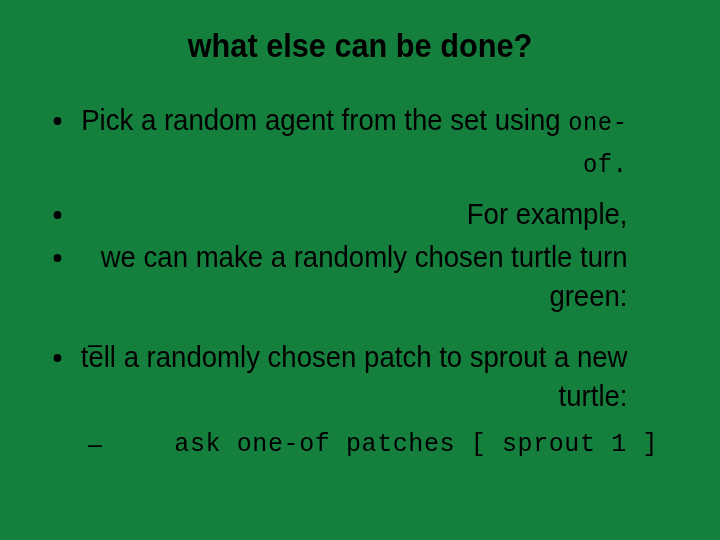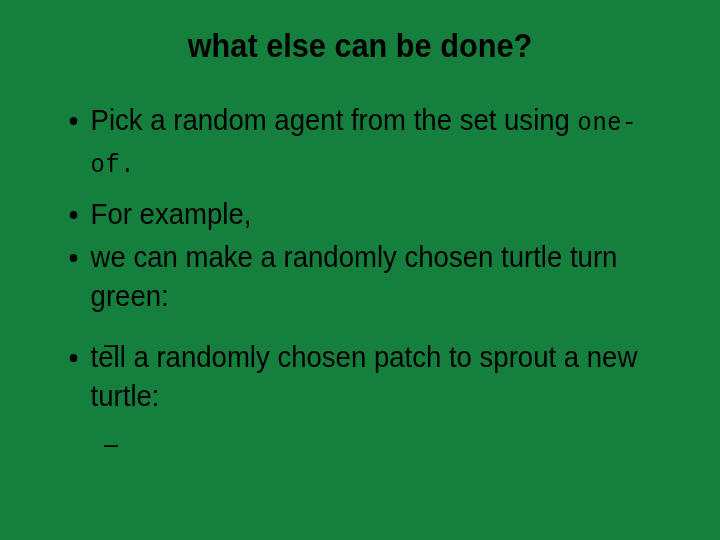--- a/index.html
+++ b/index.html
@@ -37,23 +37,24 @@
     line-height: 40px;
     letter-spacing: 0px;
     transform: scaleX(0.93);
     transform-origin: center top;
     white-space: nowrap;
   }
 
   
   .body {
     position: absolute;
-    left: 64px;
+    left: 48px;
     top: 101px;
     width: 610px;
+    text-align: right;
   }
 
   
   .l1 {
     position: relative;
     padding-left: 28px;
     margin: 0 0 4px 0;
     font-family: "Liberation Sans Narrow", "Liberation Sans", sans-serif;
     font-size: 29px;
     line-height: 39px;
@@ -141,16 +142,17 @@
 
     <div class="l1">
       <span class="dot"></span>
       <span>tell a randomly chosen patch to sprout a new turtle:</span>
     </div>
 
     <div class="gap-sm"></div>
 
     <div class="l2">
       <span class="dash">–</span>
+      <span class="nowrap">ask one-of patches [ sprout 1 ]</span>
     </div>
 
   </div>
 </div>
 
 </body></html>

